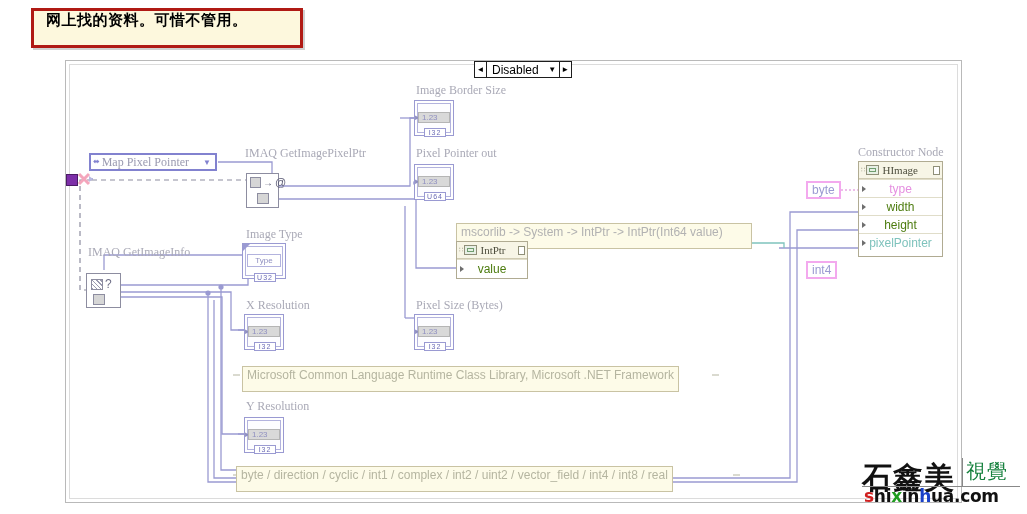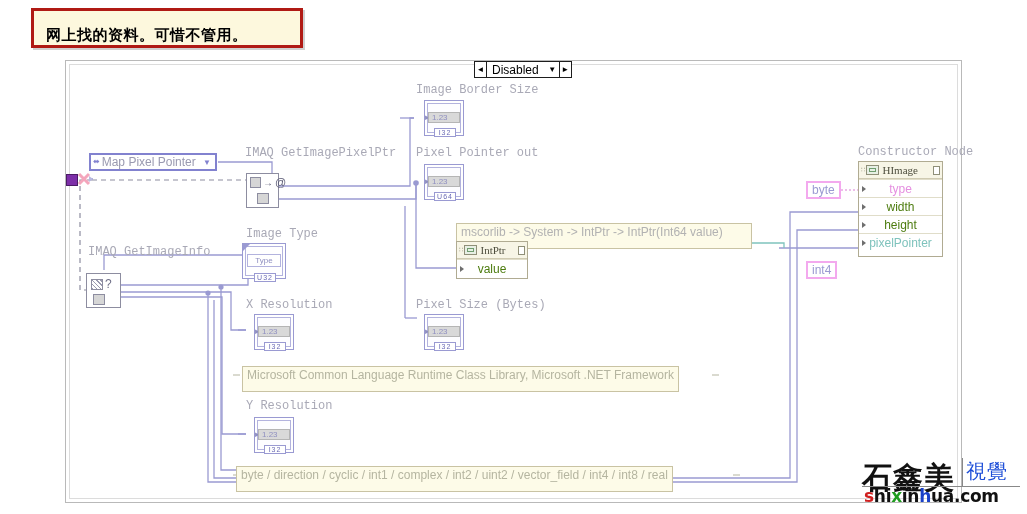--- a/index.html
+++ b/index.html
@@ -24,21 +24,21 @@
 
   
   .comment-box {
     position: absolute;
     left: 31px; top: 8px;
     width: 272px; height: 40px;
     background: #fdf8dd;
     border: 3px solid #b01a14;
     box-sizing: border-box;
     display: flex;
-    align-items: flex-end;
+    align-items: flex-start;
     padding-left: 12px;
     box-shadow: 2px 2px 0 rgba(120,120,120,0.35);
   }
   .comment-text {
     font-family: "DejaVu Sans", sans-serif;
     font-size: 15px;
     color: #000000;
     font-weight: 700;
     letter-spacing: 0.5px;
     white-space: nowrap;
@@ -98,33 +98,32 @@
     display: flex;
     align-items: center;
     justify-content: center;
     font-size: 8px;
     color: #000;
   }
 
   
   .lbl {
     position: absolute;
-    font-family: Liberation Mono, monospace;
+    font-family: Liberation Serif, serif;
     font-size: 12px;
     color: #a9a9b6;
     white-space: nowrap;
     z-index: 20;
   }
 
   
   .ind {
     position: absolute;
     width: 18px; height: 42px;
     z-index: 22;
-    margin-left: 10px;
   }
   .ind .outer {
     position: absolute;
     left: 0; top: 0;
     width: 40px; height: 36px;
     border: 1px solid #9a9ad2;
     box-sizing: border-box;
     background: #ffffff;
   }
   .ind .inner {
@@ -291,21 +290,21 @@
     font-size: 8px;
     color: #8282cf;
     margin-left: 2px;
     margin-right: 2px;
     line-height: 8px;
   }
   .ring-ctrl .rtxt {
     font-size: 12px;
     color: #9a9ab0;
     flex: 1;
-    font-family: Liberation Sans, sans-serif;
+    font-family: Liberation Serif, serif;
   }
   .ring-ctrl .caret {
     font-size: 8px;
     color: #8282cf;
     margin-right: 4px;
   }
 
   
   .dotnet-node {
     position: absolute;
@@ -454,21 +453,21 @@
     color: #111;
     font-weight: 700;
     letter-spacing: 1px;
     white-space: nowrap;
   }
   .wm-seal {
     position: absolute;
     left: 104px; top: 0px;
     font-family: "DejaVu Serif", serif;
     font-size: 20px;
-    color: #1d4ed8;
+    color: #15803d;
     letter-spacing: 1px;
     white-space: nowrap;
   }
   .wm-dom {
     position: absolute;
     left: 2px; top: 28px;
     font-family: "DejaVu Sans", sans-serif;
     font-size: 17px;
     font-weight: 700;
     letter-spacing: -0.3px;

